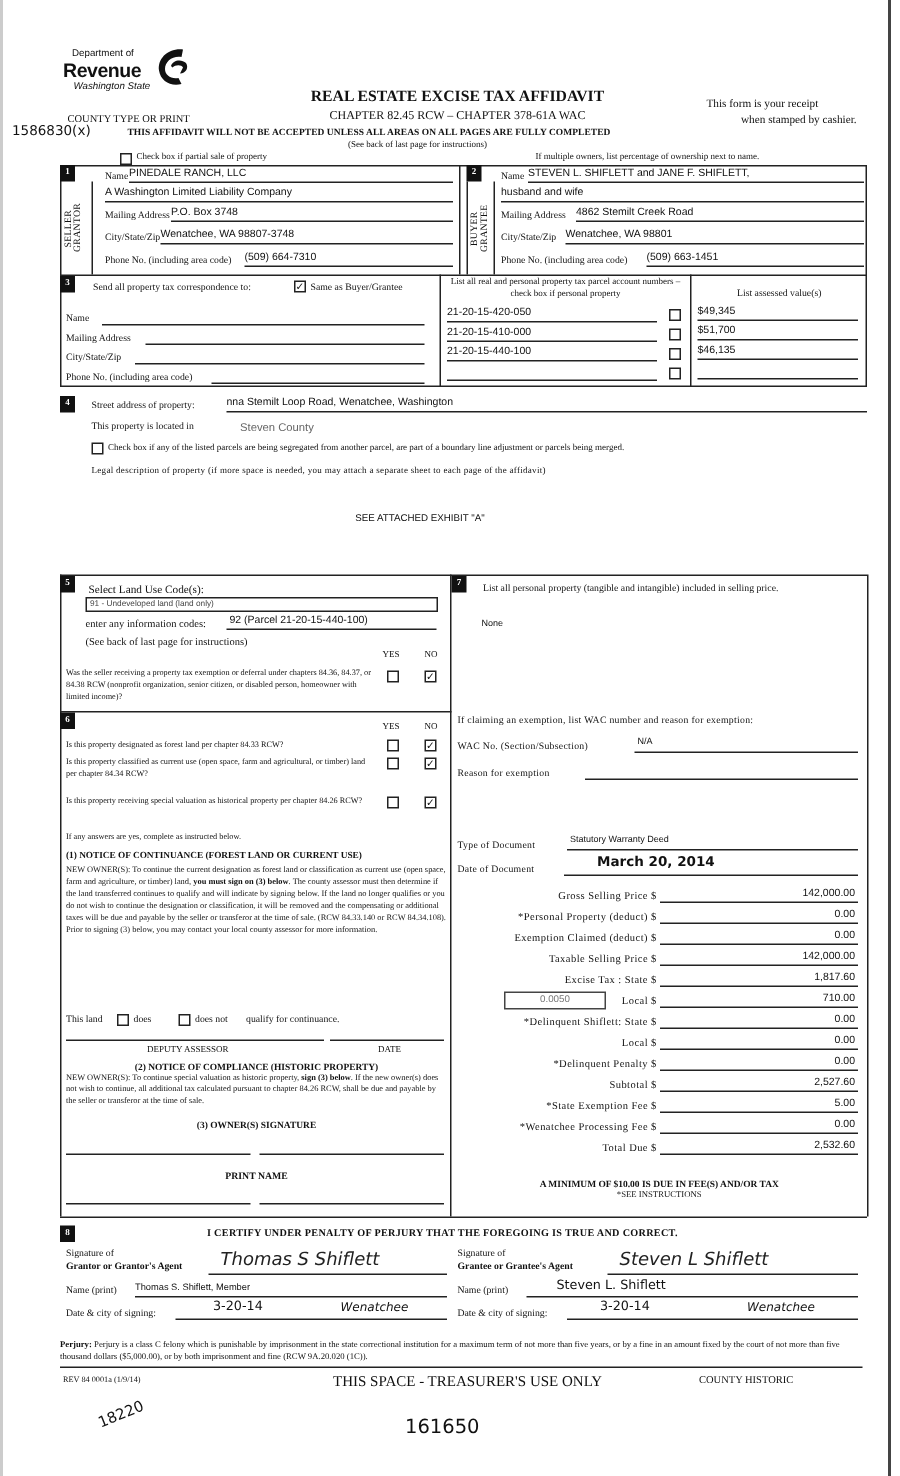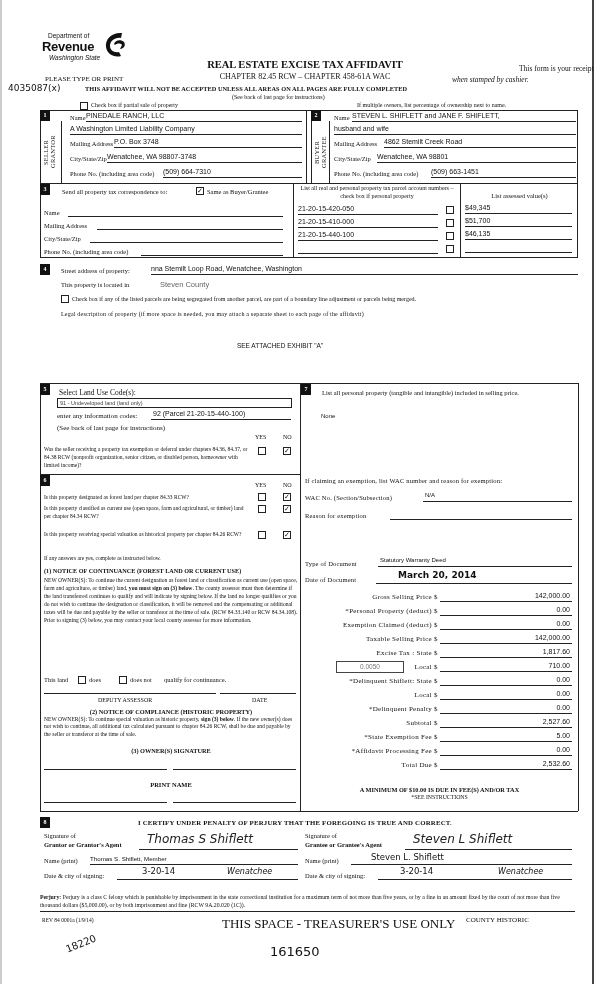--- a/index.html
+++ b/index.html
@@ -31,25 +31,25 @@
   <div class="abs sans" style="left:8px; top:2px; font-size:6.5px;">Department of</div>
   <div class="abs sans" style="left:2px; top:9px; font-size:13px; font-weight:bold; letter-spacing:-0.3px;">Revenue</div>
   <div class="abs sans" style="left:9px; top:24px; font-size:6.5px; font-style:italic;">Washington State</div>
   <svg class="abs" style="left:62px; top:0px;" width="26" height="30" viewBox="0 0 26 30">
     <path d="M20 3 C10 2 3 9 4 17 C5 24 12 28 19 26 L17 22 C12 23 8 20 8 16 C8 11 13 7 19 8 Z" fill="#111"></path>
     <path d="M12 14 C13 10 19 9 22 12 C24 15 22 19 18 19 L20 15 C19 13 15 13 13 15 Z" fill="#111"></path>
   </svg>
 </div>
 
 <div class="abs" style="left:190px; top:59px; width:230px; text-align:center; font-size:10.5px; font-weight:bold;">REAL ESTATE EXCISE TAX AFFIDAVIT</div>
-<div class="abs" style="left:190px; top:72px; width:230px; text-align:center; font-size:8px;">CHAPTER 82.45 RCW – CHAPTER 458-61A WAC</div>
-<div class="abs" style="left:45px; top:75px; font-size:7px;">PLEASE TYPE OR PRINT</div>
-<div class="abs" style="left:471px; top:64px; font-size:7.5px;margin-left:48px;">This form is your receipt</div>
-<div class="abs" style="left:452px; top:75px; font-size:7.5px;font-style:italic;">when stamped by cashier.</div>
-<div class="abs hand" style="left:8px; top:83px; font-size:9px; font-style:normal;">4035087(x)</div>
+<div class="abs" style="left:190px; top:72px; width:230px; text-align:center; font-size:8px;">CHAPTER 82.45 RCW – CHAPTER 378-61A WAC</div>
+<div class="abs" style="left:45px; top:75px; font-size:7px;">COUNTY TYPE OR PRINT</div>
+<div class="abs" style="left:471px; top:64px; font-size:7.5px;">This form is your receipt</div>
+<div class="abs" style="left:494px; top:75px; font-size:7.5px;">when stamped by cashier.</div>
+<div class="abs hand" style="left:8px; top:83px; font-size:9px; font-style:normal;">1586830(x)</div>
 <div class="abs" style="left:85px; top:85px; font-size:6.3px; font-weight:bold; letter-spacing:0.05px;">THIS AFFIDAVIT WILL NOT BE ACCEPTED UNLESS ALL AREAS ON ALL PAGES ARE FULLY COMPLETED</div>
 <div class="abs" style="left:232px; top:94px; font-size:6px;">(See back of last page for instructions)</div>
 <div class="cb" style="left:80px; top:102px;"></div>
 <div class="abs" style="left:91px; top:102px; font-size:6px;">Check box if partial sale of property</div>
 <div class="abs" style="left:357px; top:102px; font-size:6px;">If multiple owners, list percentage of ownership next to name.</div>
 
 <div class="abs box" style="left:40px; top:110px; width:538px; height:148px;"></div>
 <div class="abs" style="left:306px; top:110px; width:1px; height:73px; background:#222;"></div>
 <div class="abs" style="left:40px; top:183px; width:538px; height:1px; background:#222;"></div>
 
@@ -247,21 +247,21 @@
   <span class="lbl">Subtotal</span>
   <span class="dol">$</span>
   <span class="val">2,527.60</span>
 </div>
 <div class="money-row" style="top:732px;">
   <span class="lbl">*State Exemption Fee</span>
   <span class="dol">$</span>
   <span class="val">5.00</span>
 </div>
 <div class="money-row" style="top:746px;">
-  <span class="lbl">*Affidavit Processing Fee</span>
+  <span class="lbl">*Wenatchee Processing Fee</span>
   <span class="dol">$</span>
   <span class="val">0.00</span>
 </div>
 <div class="money-row" style="top:760px;">
   <span class="lbl">Total Due</span>
   <span class="dol">$</span>
   <span class="val">2,532.60</span>
 </div>
 
 <div class="abs" style="left:301px; top:786px; width:277px; text-align:center; font-size:6.3px; font-weight:bold;">A MINIMUM OF $10.00 IS DUE IN FEE(S) AND/OR TAX</div>
@@ -287,16 +287,16 @@
 <div class="abs" style="left:305px; top:857px; font-size:6.5px;">Name (print)</div>
 <div class="abs hand ul" style="left:351px; top:852px; width:221px; height:13px; font-size:8.5px; padding-left:20px; font-style:normal;">Steven L. Shiflett</div>
 <div class="abs" style="left:305px; top:872px; font-size:6.5px;">Date &amp; city of signing:</div>
 <div class="abs ul" style="left:378px; top:866px; width:194px; height:14px;">
   <span class="abs hand" style="left:22px; top:0px; font-size:8.5px; font-style:normal;">3-20-14</span>
   <span class="abs hand" style="left:120px; top:1px; font-size:8px;">Wenatchee</span>
 </div>
 
 <div class="abs" style="left:40px; top:893px; width:535px; font-size:5.8px; line-height:8px; border-bottom:1px solid #222; padding-bottom:2px;"><b>Perjury:</b><span> Perjury is a class C felony which is punishable by imprisonment in the state correctional institution for a maximum term of not more than five years, or by a fine in an amount fixed by the court of not more than five thousand dollars ($5,000.00), or by both imprisonment and fine (RCW 9A.20.020 (1C)).</span></div>
 <div class="abs" style="left:42px; top:917px; font-size:5.5px;">REV 84 0001a (1/9/14)</div>
-<div class="abs" style="left:222px; top:916px; font-size:13px;text-align:right;">THIS SPACE - TREASURER'S USE ONLY</div>
+<div class="abs" style="left:222px; top:916px; font-size:10px;text-align:right;">THIS SPACE - TREASURER'S USE ONLY</div>
 <div class="abs" style="left:466px; top:916px; font-size:7px;">COUNTY HISTORIC</div>
 <div class="abs hand" style="left:65px; top:938px; font-size:10px; font-style:normal; transform:rotate(-22deg);">18220</div>
 <div class="abs hand" style="left:270px; top:944px; font-size:13px; font-style:normal;">161650</div>
 
 </body></html>

